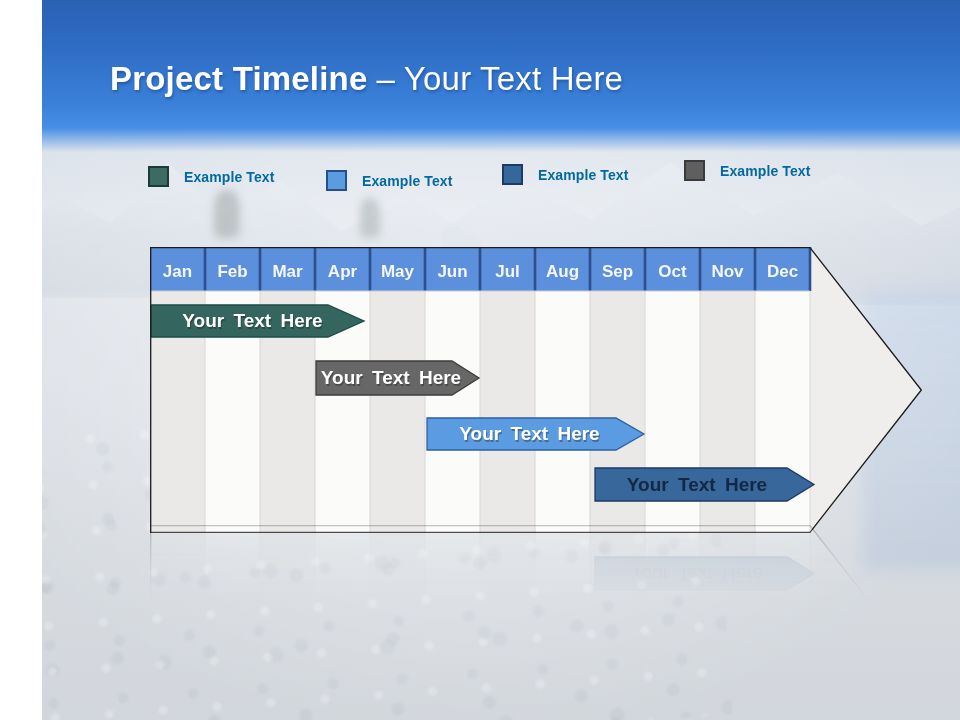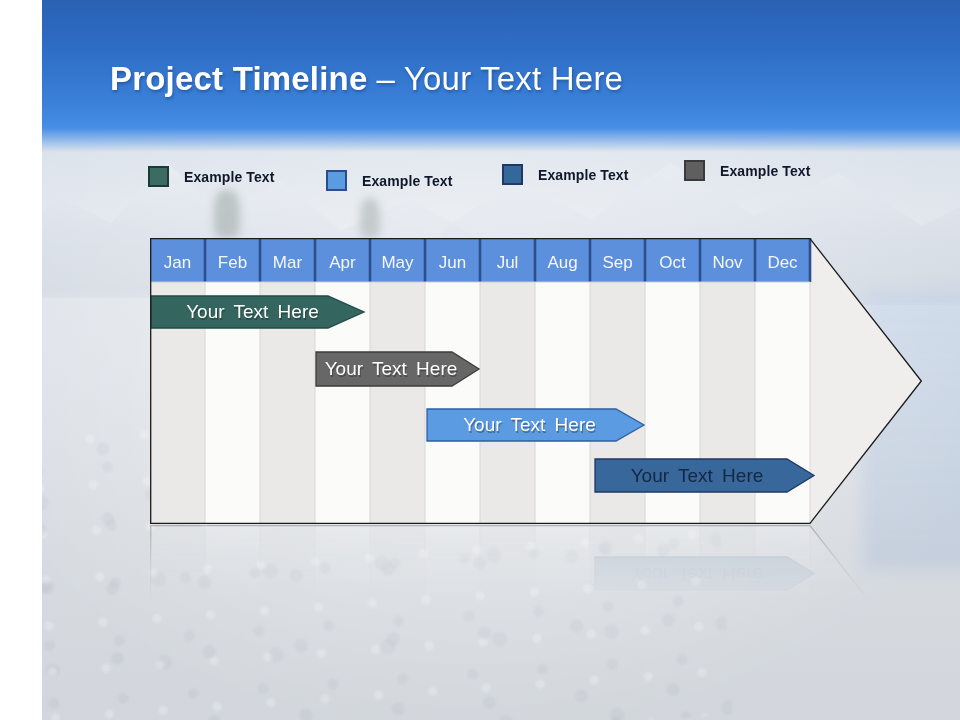--- a/index.html
+++ b/index.html
@@ -39,24 +39,24 @@
   .title .tb{font-weight:bold;}
   .title .tl2{font-weight:normal;margin-left:9px;}
 
   
   .legend-item{position:absolute;display:flex;align-items:center;gap:15px;}
   .legend-item:nth-child(1){left:106px;top:166px;}
   .legend-item:nth-child(2){left:284px;top:170px;}
   .legend-item:nth-child(3){left:460px;top:164px;}
   .legend-item:nth-child(4){left:642px;top:160px;}
   .swatch{width:21px;height:21px;border:2px solid #222;box-sizing:border-box;}
-  .legend-label{font-size:14px;font-weight:bold;color:#0f172a;letter-spacing:.1px;}
-
-  
-  #timeline{position:absolute;left:108px;top:238px;width:772px;height:346px;}
+  .legend-label{font-size:14px;font-weight:bold;color:#0369a1;letter-spacing:.1px;}
+
+  
+  #timeline{position:absolute;left:108px;top:247px;width:772px;height:346px;font-weight:bold;}
   #timeline svg, #reflection svg{display:block;}
   #reflection{position:absolute;left:108px;top:525px;width:772px;height:286px;opacity:.85;pointer-events:none;
     -webkit-mask-image:linear-gradient(180deg,rgba(0,0,0,.30) 0%,rgba(0,0,0,.10) 34px,transparent 80px);
     mask-image:linear-gradient(180deg,rgba(0,0,0,.30) 0%,rgba(0,0,0,.10) 34px,transparent 80px);}
   #reflection svg{transform:scaleY(-1);}
 </style>
 </head>
 <body>
 
 <div id="slide">

